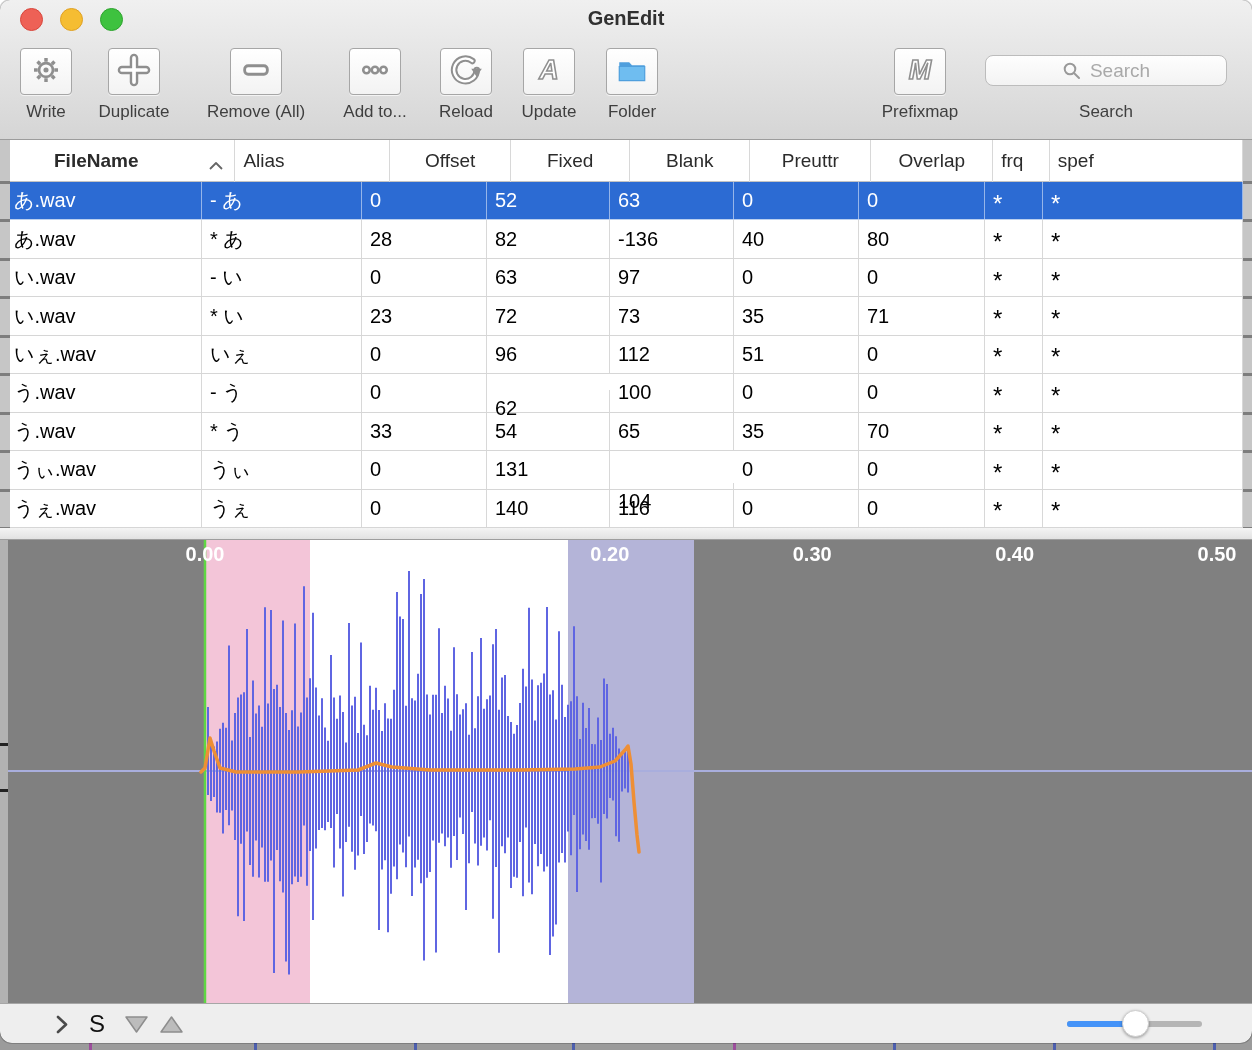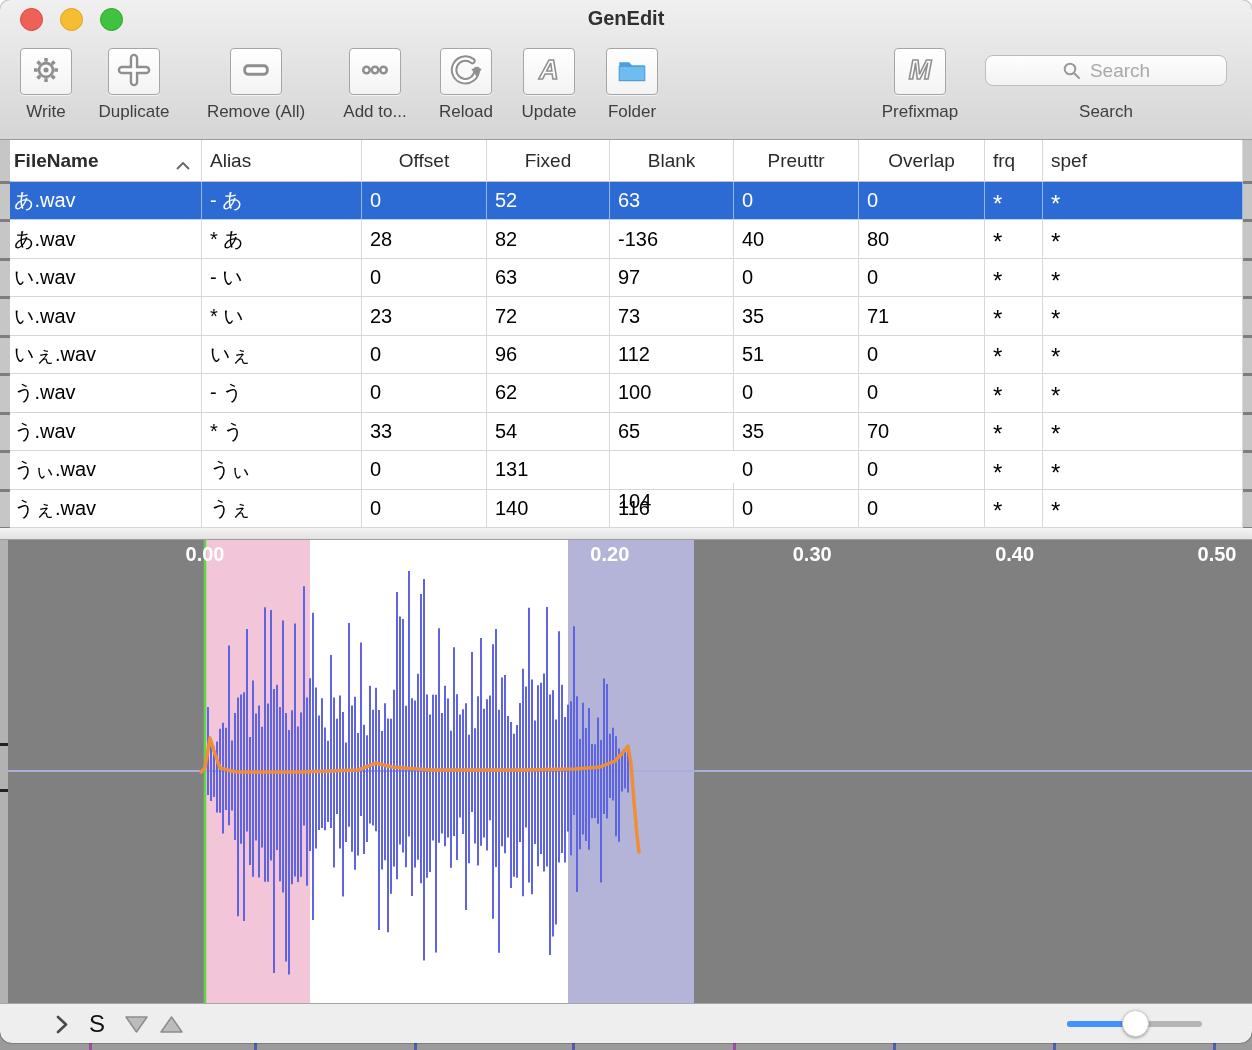--- a/index.html
+++ b/index.html
@@ -37,21 +37,21 @@
   #search-placeholder { font-size:19px; color:#a9a9a9; }
   #search-label { position:absolute; top:102px; left:1026px; width:160px; text-align:center; font-size:17px; color:#3f3f3f; }
 
   
   #table { position:absolute; left:0; top:140px; width:1252px; height:388px; background:#fff; }
   .gutter { position:absolute; top:0; height:388px; background:#c6c6c6; }
   #gutter-left { left:0; width:10px; }
   #gutter-right { left:1243px; width:9px; }
   .gutter .mark { position:absolute; left:0; width:100%; height:3px; background:#7d7d7d; }
   #thead { position:absolute; left:10px; top:0; width:1233px; height:42px; display:flex;
-           background:#fff; border-bottom:1px solid #c3c3c3; }
+           background:#fff; border-bottom:1px solid #c3c3c3;padding-left:40px; }
   .hcell { height:42px; display:flex; align-items:center; font-size:19px; color:#2b2b2b;
            border-right:1px solid #d8d8d8; padding:0 8px; position:relative; }
   .hcell.c0 { font-weight:700; padding-left:4px; }
   .hcell.center { justify-content:center; }
   #sort-caret { position:absolute; right:10px; top:14px; }
   #tbody { position:absolute; left:10px; top:42px; width:1233px; }
   .trow { display:flex; width:1233px; height:38.44px; background:#fff; border-bottom:1px solid #d6d6d6; }
   .trow.selected { background:#2c6bd3; border-bottom-color:#bcd0ee; }
   .tcell { height:100%; display:flex; align-items:center; font-size:20px; color:#000;
            border-right:1px solid #d8d8d8; padding:0 8px; overflow:hidden; white-space:nowrap; }
@@ -398,21 +398,21 @@
           <div class="trow">
             <div class="tcell c0" style="width: 192px;">
               <span>う.wav</span>
             </div>
             <div class="tcell c1" style="width: 160px;">
               <span>- う</span>
             </div>
             <div class="tcell c2" style="width: 125px;">
               <span>0</span>
             </div>
-            <div class="tcell c3" style="width: 123px;">
+            <div class="tcell c3" style="width: 123px; margin-top: 16px;">
               <span>62</span>
             </div>
             <div class="tcell c4" style="width: 124px;">
               <span>100</span>
             </div>
             <div class="tcell c5" style="width: 125px;">
               <span>0</span>
             </div>
             <div class="tcell c6" style="width: 126px;">
               <span>0</span>

